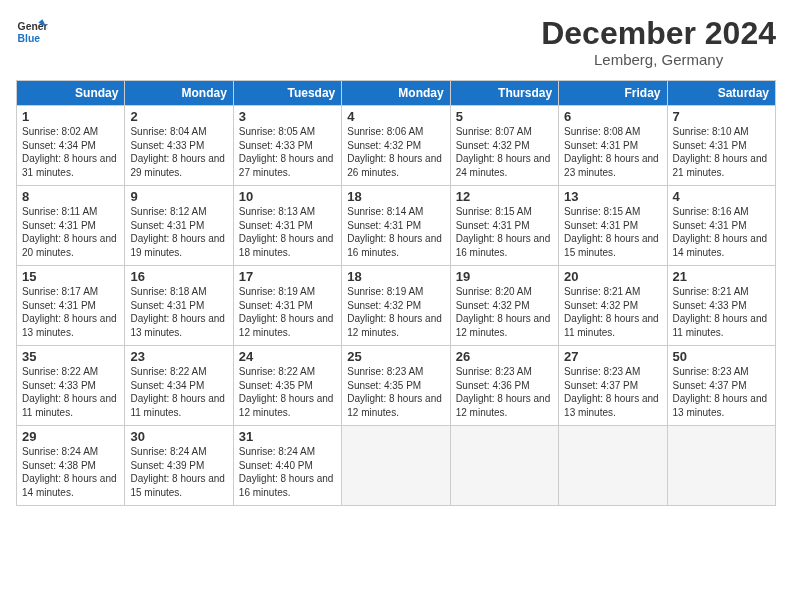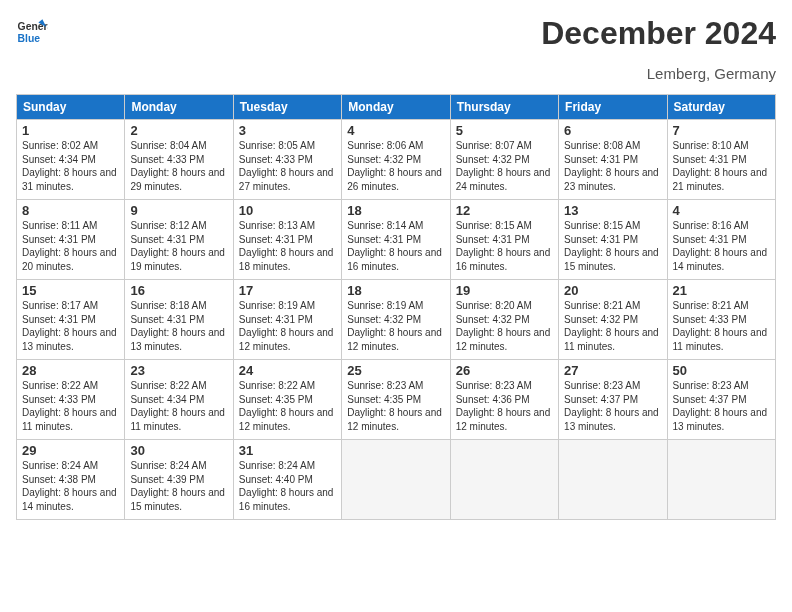--- a/index.html
+++ b/index.html
@@ -23,44 +23,44 @@
     .logo {
       display: flex;
       align-items: center;
       gap: 4px;
     }
     .logo-icon {
       width: 32px;
       height: 32px;
     }
     .title-block {
-      text-align: right;
+      text-align: center;
     }
     .month-title {
       font-size: 32px;
       font-weight: bold;
       color: #333;
       line-height: 1.1;
     }
     .location {
       font-size: 15px;
       color: #555;
-      margin-top: 14px;
+      margin-top: 0;
     }
     table {
       width: 100%;
       border-collapse: collapse;
     }
     th {
       background-color: #1a73c7;
       color: #fff;
       font-size: 12px;
       font-weight: bold;
       padding: 5px 6px;
-      text-align: left;
+      text-align: right;
       border: 1px solid #ccc;
     }
     td {
       vertical-align: top;
       border: 1px solid #ccc;
       padding: 3px 5px;
       width: calc(100% / 7);
       font-size: 9.5px;
       color: #333;
       background: #fff;
@@ -134,21 +134,21 @@
         <tr>
           <td><span class="day-num">15</span><span class="cell-text">Sunrise: 8:17 AM<br>Sunset: 4:31 PM<br>Daylight: 8 hours and 13 minutes.</span></td>
           <td><span class="day-num">16</span><span class="cell-text">Sunrise: 8:18 AM<br>Sunset: 4:31 PM<br>Daylight: 8 hours and 13 minutes.</span></td>
           <td><span class="day-num">17</span><span class="cell-text">Sunrise: 8:19 AM<br>Sunset: 4:31 PM<br>Daylight: 8 hours and 12 minutes.</span></td>
           <td><span class="day-num">18</span><span class="cell-text">Sunrise: 8:19 AM<br>Sunset: 4:32 PM<br>Daylight: 8 hours and 12 minutes.</span></td>
           <td><span class="day-num">19</span><span class="cell-text">Sunrise: 8:20 AM<br>Sunset: 4:32 PM<br>Daylight: 8 hours and 12 minutes.</span></td>
           <td><span class="day-num">20</span><span class="cell-text">Sunrise: 8:21 AM<br>Sunset: 4:32 PM<br>Daylight: 8 hours and 11 minutes.</span></td>
           <td><span class="day-num">21</span><span class="cell-text">Sunrise: 8:21 AM<br>Sunset: 4:33 PM<br>Daylight: 8 hours and 11 minutes.</span></td>
         </tr>
         <tr>
-          <td><span class="day-num">28</span><span class="cell-text">Sunrise: 8:22 AM<br>Sunset: 4:33 PM<br>Daylight: 8 hours and 11 minutes.</span></td>
+          <td><span class="day-num">35</span><span class="cell-text">Sunrise: 8:22 AM<br>Sunset: 4:33 PM<br>Daylight: 8 hours and 11 minutes.</span></td>
           <td><span class="day-num">23</span><span class="cell-text">Sunrise: 8:22 AM<br>Sunset: 4:34 PM<br>Daylight: 8 hours and 11 minutes.</span></td>
           <td><span class="day-num">24</span><span class="cell-text">Sunrise: 8:22 AM<br>Sunset: 4:35 PM<br>Daylight: 8 hours and 12 minutes.</span></td>
           <td><span class="day-num">25</span><span class="cell-text">Sunrise: 8:23 AM<br>Sunset: 4:35 PM<br>Daylight: 8 hours and 12 minutes.</span></td>
           <td><span class="day-num">26</span><span class="cell-text">Sunrise: 8:23 AM<br>Sunset: 4:36 PM<br>Daylight: 8 hours and 12 minutes.</span></td>
           <td><span class="day-num">27</span><span class="cell-text">Sunrise: 8:23 AM<br>Sunset: 4:37 PM<br>Daylight: 8 hours and 13 minutes.</span></td>
           <td><span class="day-num">50</span><span class="cell-text">Sunrise: 8:23 AM<br>Sunset: 4:37 PM<br>Daylight: 8 hours and 13 minutes.</span></td>
         </tr>
         <tr>
           <td><span class="day-num">29</span><span class="cell-text">Sunrise: 8:24 AM<br>Sunset: 4:38 PM<br>Daylight: 8 hours and 14 minutes.</span></td>
           <td><span class="day-num">30</span><span class="cell-text">Sunrise: 8:24 AM<br>Sunset: 4:39 PM<br>Daylight: 8 hours and 15 minutes.</span></td>

